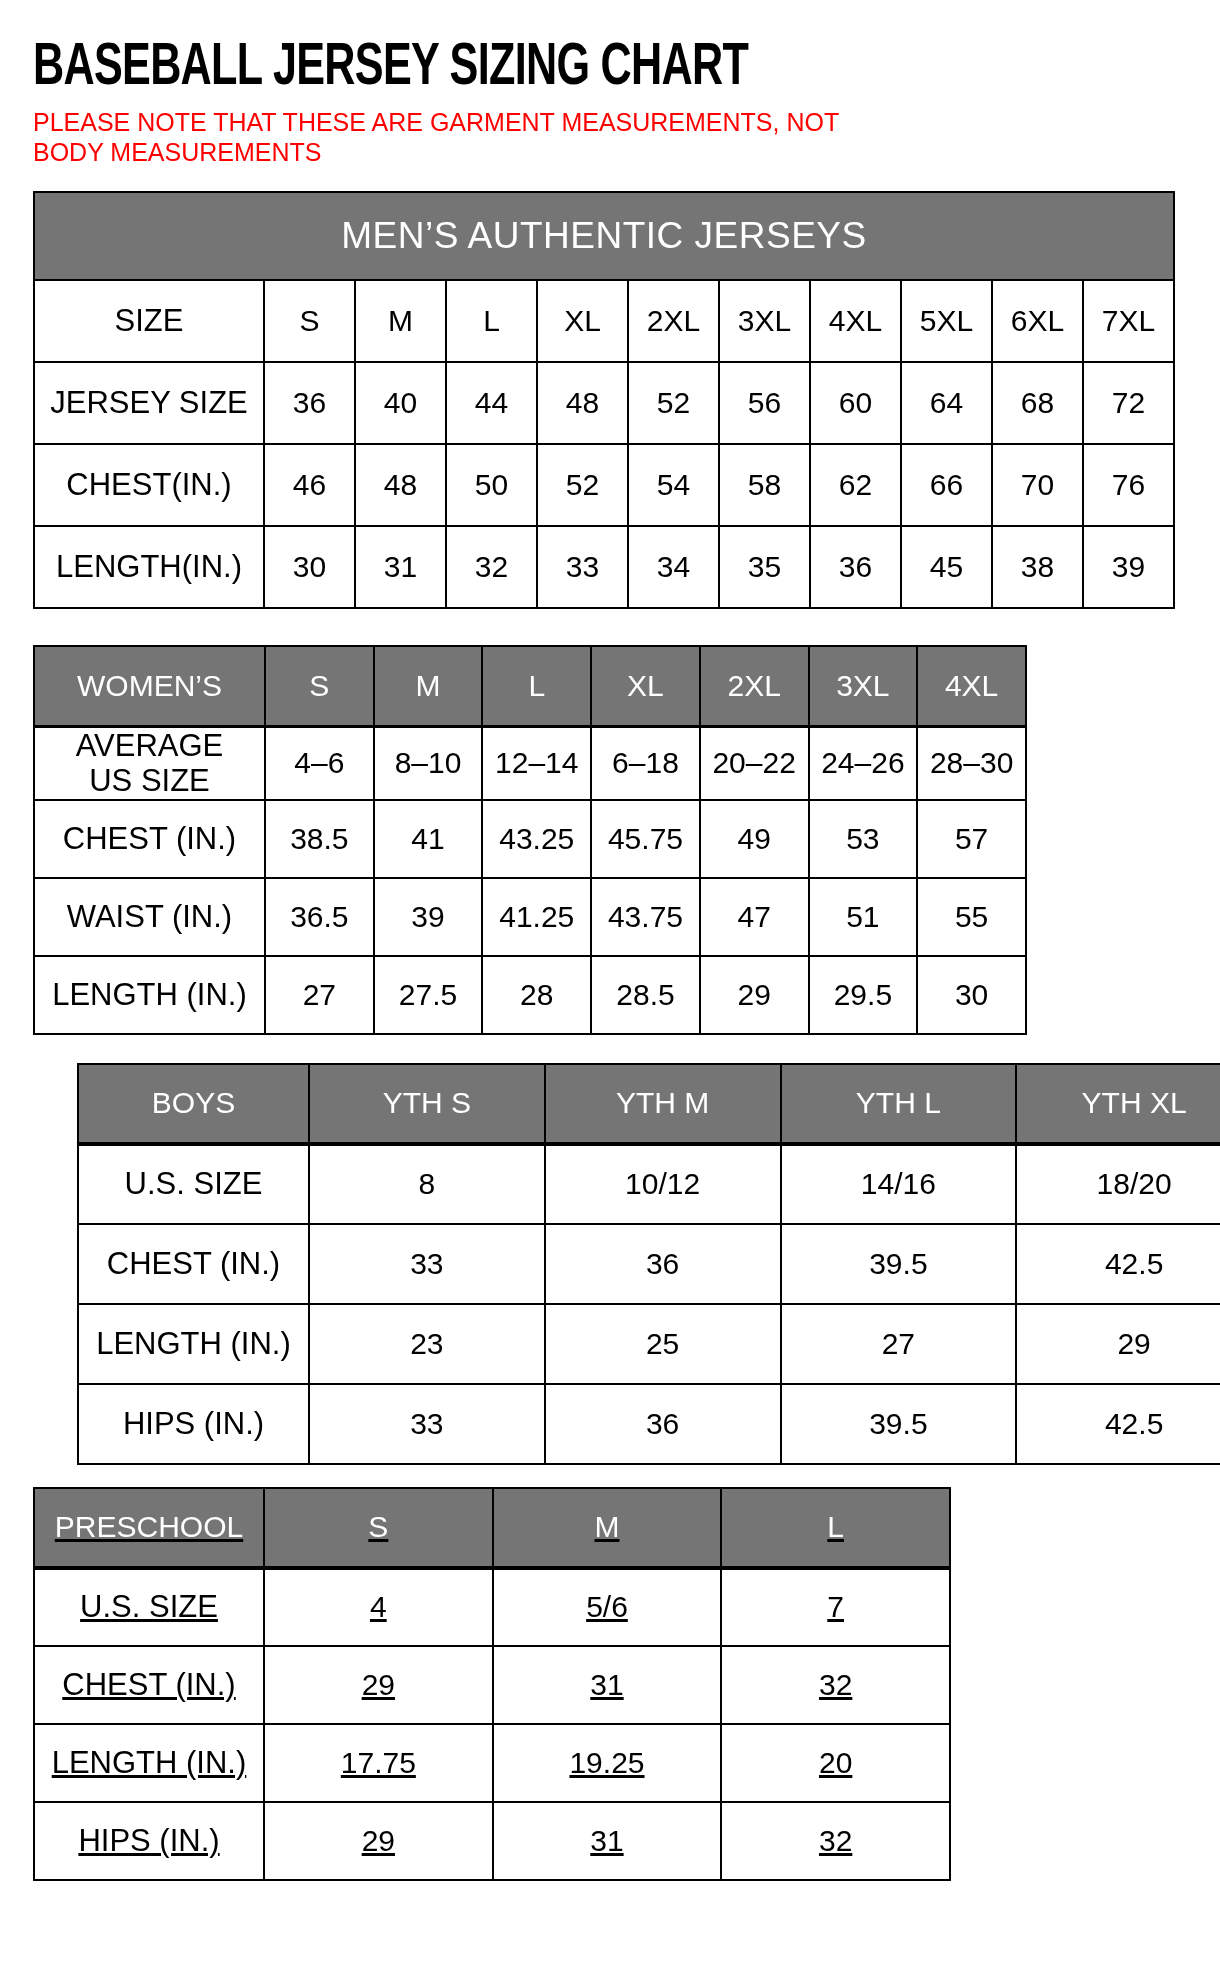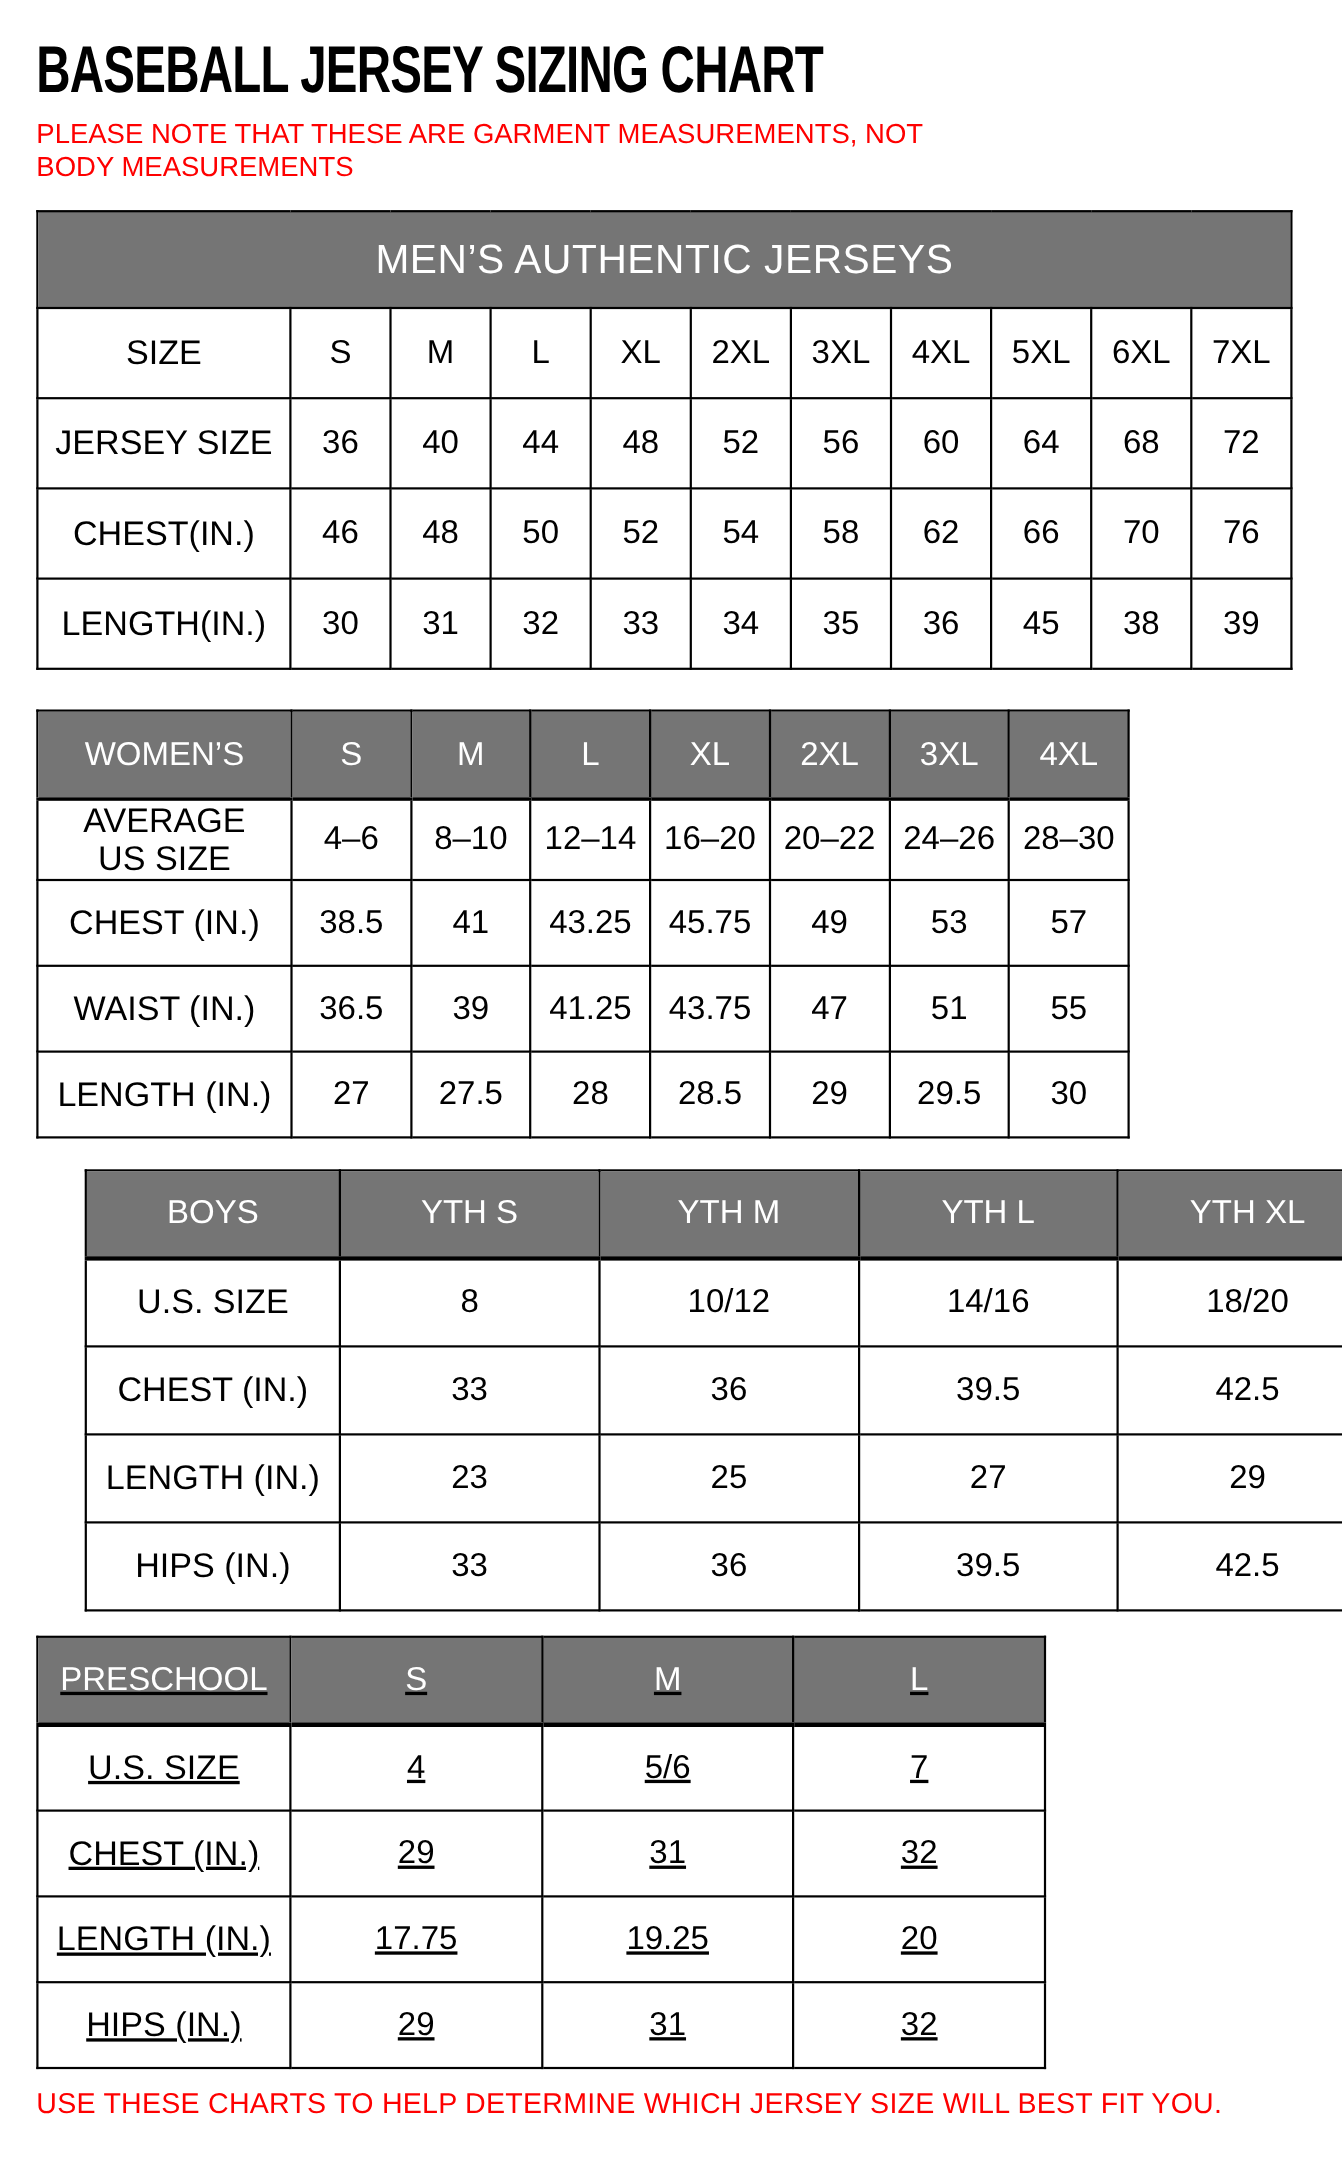--- a/index.html
+++ b/index.html
@@ -206,21 +206,21 @@
             <th>4XL</th>
           </tr>
         </thead>
         <tbody>
           <tr>
             <td class="row-label">AVERAGE
 US SIZE</td>
             <td>4–6</td>
             <td>8–10</td>
             <td>12–14</td>
-            <td>16–20</td>
+            <td>6–18</td>
             <td>20–22</td>
             <td>24–26</td>
             <td>28–30</td>
           </tr>
           <tr>
             <td class="row-label">CHEST (IN.)</td>
             <td>38.5</td>
             <td>41</td>
             <td>43.25</td>
             <td>45.75</td>
@@ -339,14 +339,13 @@
           <tr>
             <td class="row-label">HIPS (IN.)</td>
             <td>29</td>
             <td>31</td>
             <td>32</td>
           </tr>
         </tbody>
       </table>
     </div>
 
-  <p class="footer-note">USE THESE CHARTS TO HELP DETERMINE WHICH JERSEY SIZE WILL BEST FIT YOU.</p>
 </div>
 
 </body></html>

